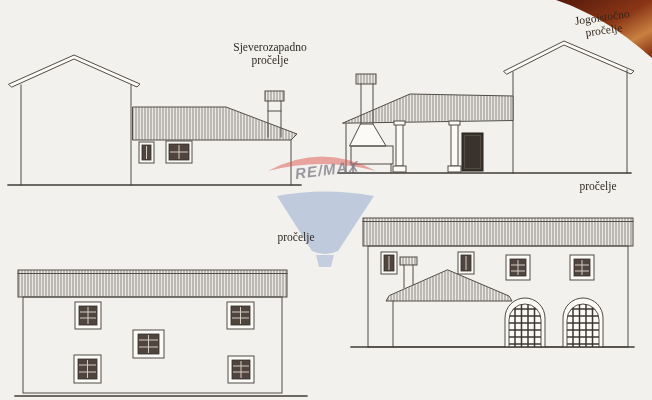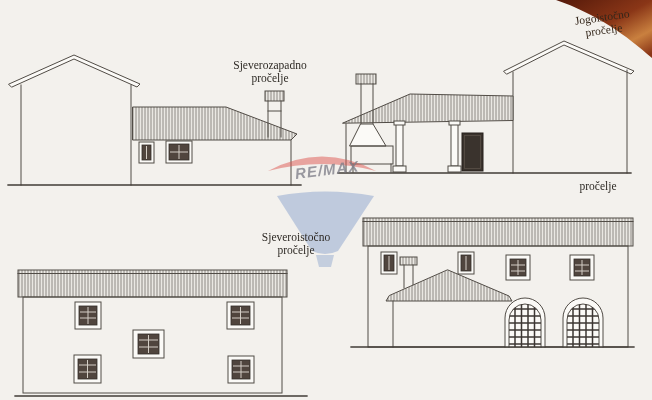--- a/index.html
+++ b/index.html
@@ -236,28 +236,27 @@
       <path fill="#dd5550" fill-opacity="0.5" d="M268,171 Q322,142 376,171 Q322,157 268,171 Z"></path>
       <path fill="#8ba4cd" fill-opacity="0.5" d="M277,196 Q325,187 374,196 L338,251 Q325,257 312,251 Z"></path>
       <path fill="#8ba4cd" fill-opacity="0.45" d="M316,255 L334,255 L331,267 L319,267 Z"></path>
     </g>
 
     <path fill="url(#curlgrad)" d="M556,0 L652,0 L652,58 C627,36 597,14 556,0 Z"></path>
   </svg>
 
   <div class="wmtext">RE/MAX</div>
 
-  <div class="lbl" style="left:220px;top:41px;width:100px;margin-top:18px;">
+  <div class="lbl" style="left:220px;top:41px;width:100px;">
     <span>Sjeverozapadno</span>
     <span>pročelje</span>
   </div>
   <div class="lbl lbl-se" style="left:558px;top:11px;width:90px;">
     <span>Jogoistočno</span>
     <span>pročelje</span>
   </div>
   <div class="lbl" style="left:550px;top:180px;width:96px;">
     <span>pročelje</span>
   </div>
   <div class="lbl" style="left:246px;top:231px;width:100px;">
-    <span>Sjeveroistočno</span>
     <span>pročelje</span>
   </div>
 </div>
 
 </body></html>

